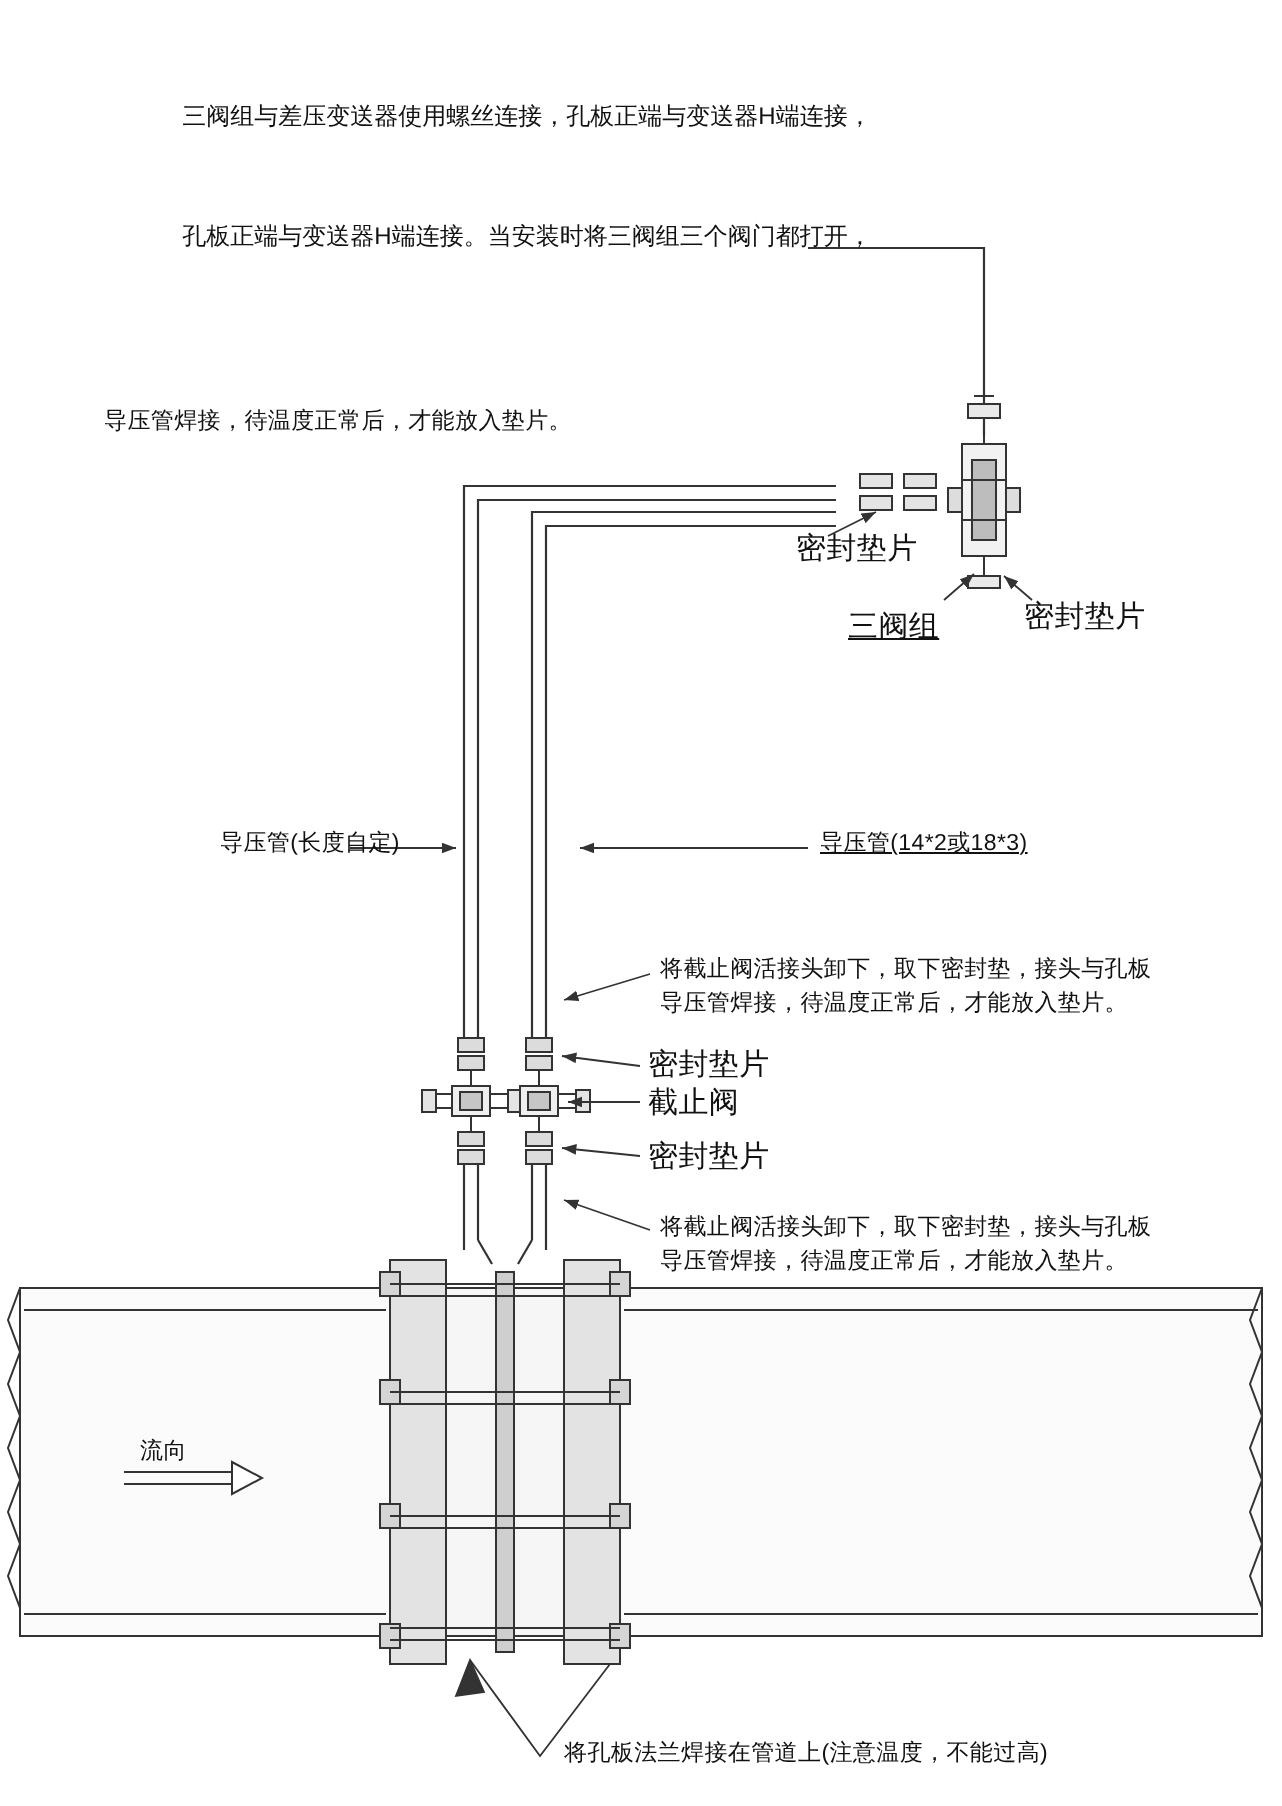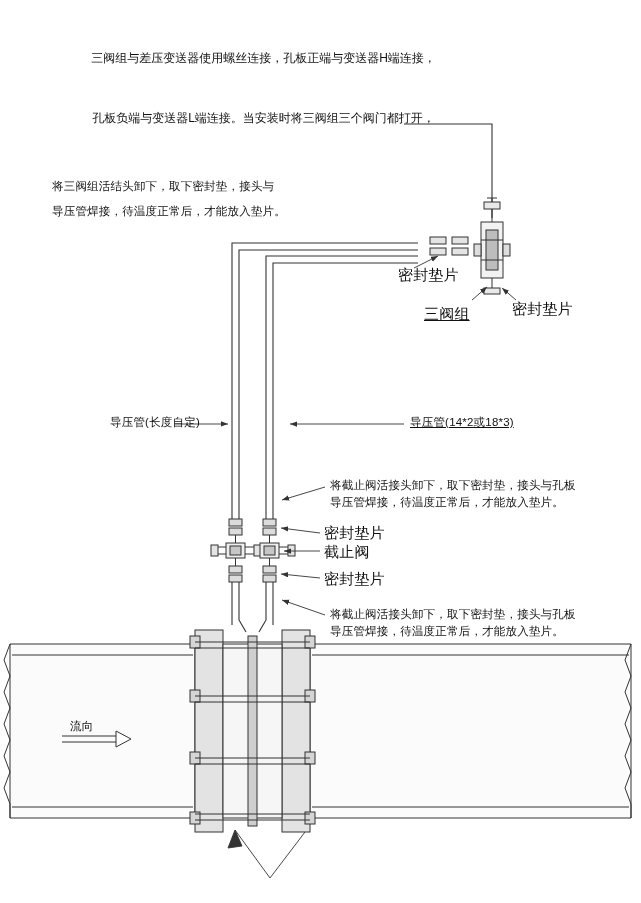--- a/index.html
+++ b/index.html
@@ -48,21 +48,21 @@
     height: 903px;
   }
 </style>
 </head>
 <body>
 
 <div id="stage">
 
   <div class="hdr">
     <div>三阀组与差压变送器使用螺丝连接，孔板正端与变送器H端连接，</div>
-    <div>孔板负端与变送器L端连接。当安装时将三阀组三个阀门都打开，</div>
+    <div>孔板正端与变送器H端连接。当安装时将三阀组三个阀门都打开，</div>
   </div>
 
   <svg class="layer" viewBox="0 0 641 903">
     <defs>
       <marker id="arrowSm" markerWidth="9" markerHeight="9" refX="8" refY="3" orient="auto">
         <path d="M0,0 L8,3 L0,6 z" fill="#333"></path>
       </marker>
       <pattern id="hatch" width="6" height="6" patternTransform="rotate(45)" patternUnits="userSpaceOnUse">
         <line x1="0" y1="0" x2="0" y2="6" stroke="#999" stroke-width="1"></line>
       </pattern>
@@ -222,21 +222,20 @@
       </g>
     </g>
 
     <g>
       <line x1="62" y1="736" x2="120" y2="736" stroke="#333" stroke-width="1"></line>
       <line x1="62" y1="742" x2="116" y2="742" stroke="#333" stroke-width="1"></line>
       <path d="M116,731 L131,739 L116,747 Z" fill="#ffffff" stroke="#333" stroke-width="1"></path>
     </g>
   </svg>
 
-  <div class="txt" style="left:52px; top:178px;">将三阀组活结头卸下，取下密封垫，接头与</div>
   <div class="txt" style="left:52px; top:203px;">导压管焊接，待温度正常后，才能放入垫片。</div>
 
   <div class="txt small" style="left:398px; top:266px;">密封垫片</div>
   <div class="txt small" style="left:424px; top:305px;text-decoration:underline;">三阀组</div>
   <div class="txt small" style="left:512px; top:300px;">密封垫片</div>
 
   <div class="txt" style="left:110px; top:414px;">导压管(长度自定)</div>
   <div class="txt" style="left:410px; top:414px;text-decoration:underline;">导压管(14*2或18*3)</div>
 
   <div class="txt" style="left:330px; top:477px;">将截止阀活接头卸下，取下密封垫，接头与孔板</div>
@@ -244,14 +243,15 @@
 
   <div class="txt small" style="left:324px; top:524px;">密封垫片</div>
   <div class="txt small" style="left:324px; top:543px;">截止阀</div>
   <div class="txt small" style="left:324px; top:570px;">密封垫片</div>
 
   <div class="txt" style="left:330px; top:606px;">将截止阀活接头卸下，取下密封垫，接头与孔板</div>
   <div class="txt" style="left:330px; top:623px;">导压管焊接，待温度正常后，才能放入垫片。</div>
 
   <div class="txt" style="left:70px; top:718px;">流向</div>
 
+  <div class="txt" style="left:282px; top:869px;">将孔板法兰焊接在管道上(注意温度，不能过高)</div>
 
 </div>
 
 </body></html>

